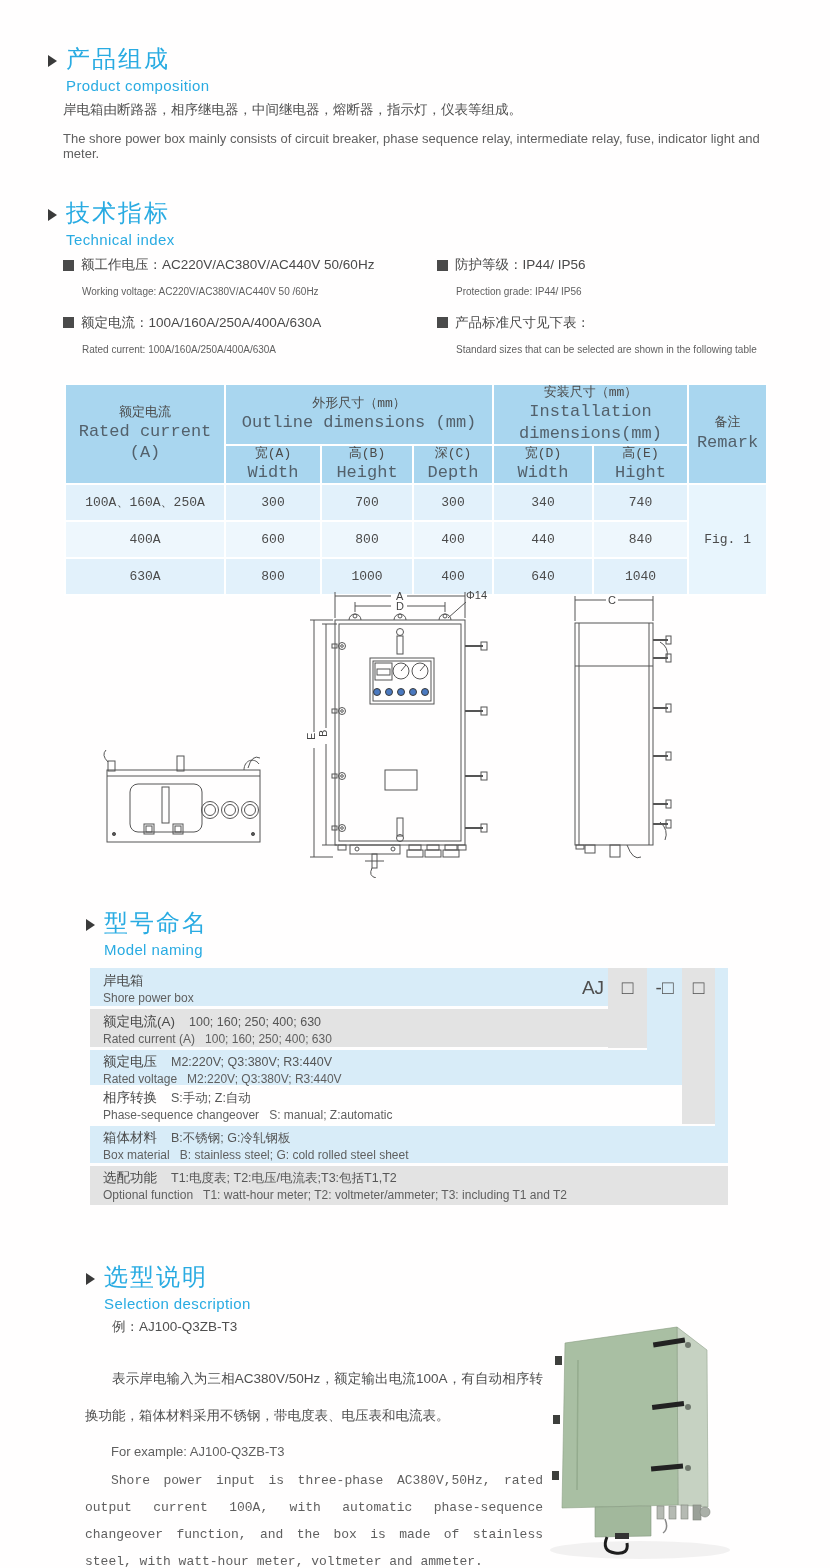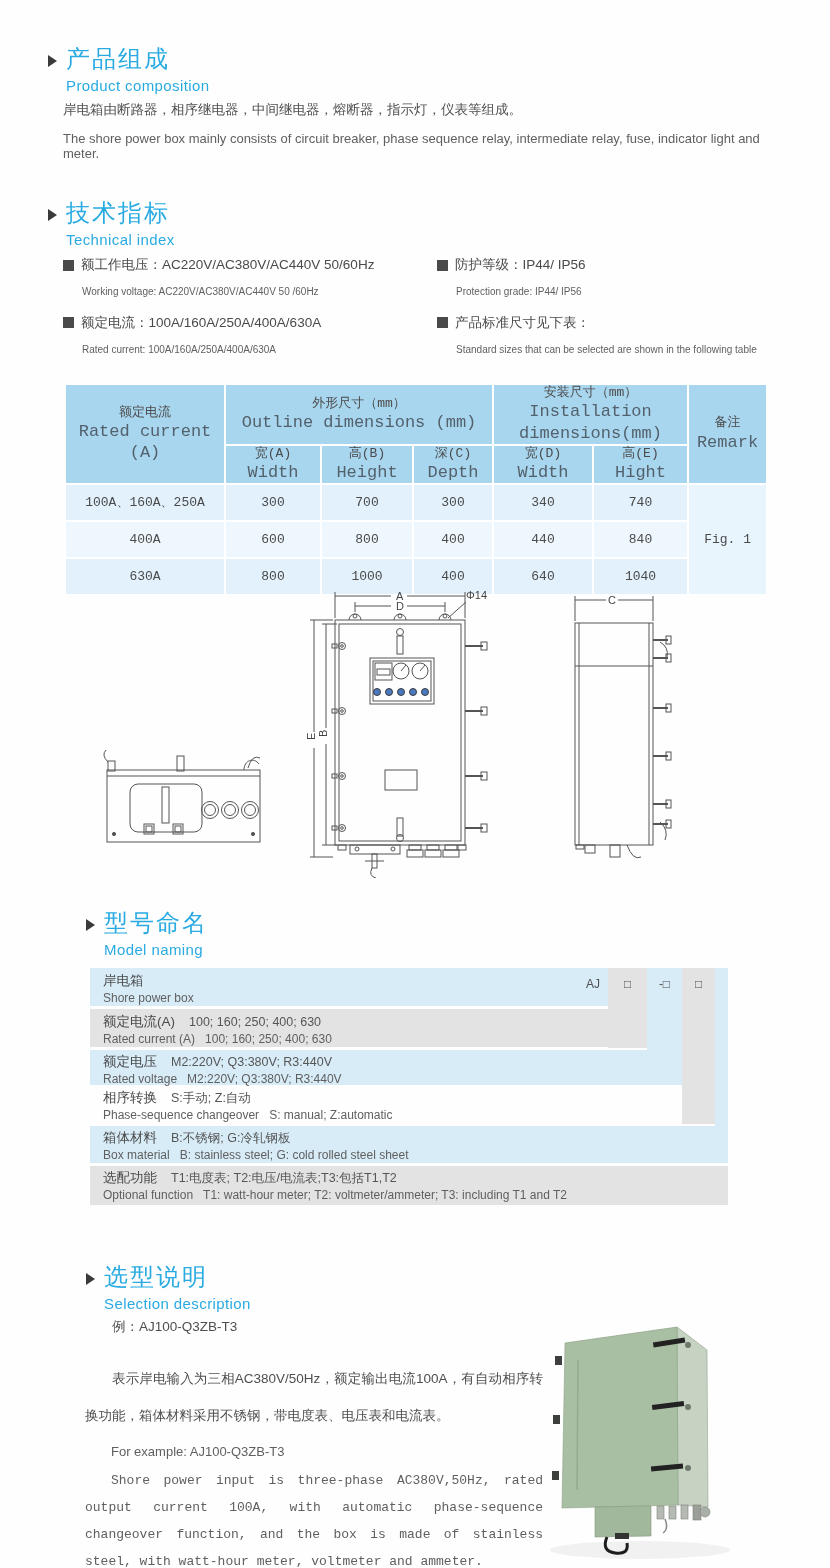--- a/index.html
+++ b/index.html
@@ -36,21 +36,21 @@
   
   #naming-box { width:638px; height:240px; font-size:13px; }
   .nb, .ns { position:absolute; }
   .c-blue { background:#d8ecf8; }
   .c-gray { background:#e3e3e3; }
   .nrow { position:absolute; left:13px; line-height:1.3; white-space:nowrap; }
   .nrow .lab-cn { font-size:13.5px; color:#4a4a4a; }
   .nrow .val-cn { font-size:12.5px; color:#565656; margin-left:14px; }
   .nrow .lab-en { font-size:12px; color:#5f5f5f; }
   .nrow .val-en { font-size:12px; color:#5f5f5f; margin-left:10px; }
-  .code-sym { position:absolute; top:9px; text-align:center; font-size:12px; color:#4f4f4f; }
+  .code-sym { position:absolute; top:9px; text-align:center; font-size:19px; color:#4f4f4f; }
 
   .ind { text-indent:2em; }
   .just { text-align:justify; }
   svg text { font-family:"Liberation Sans","DejaVu Sans",sans-serif; }
 </style>
 </head>
 <body>
 
 <div id="page">
 

